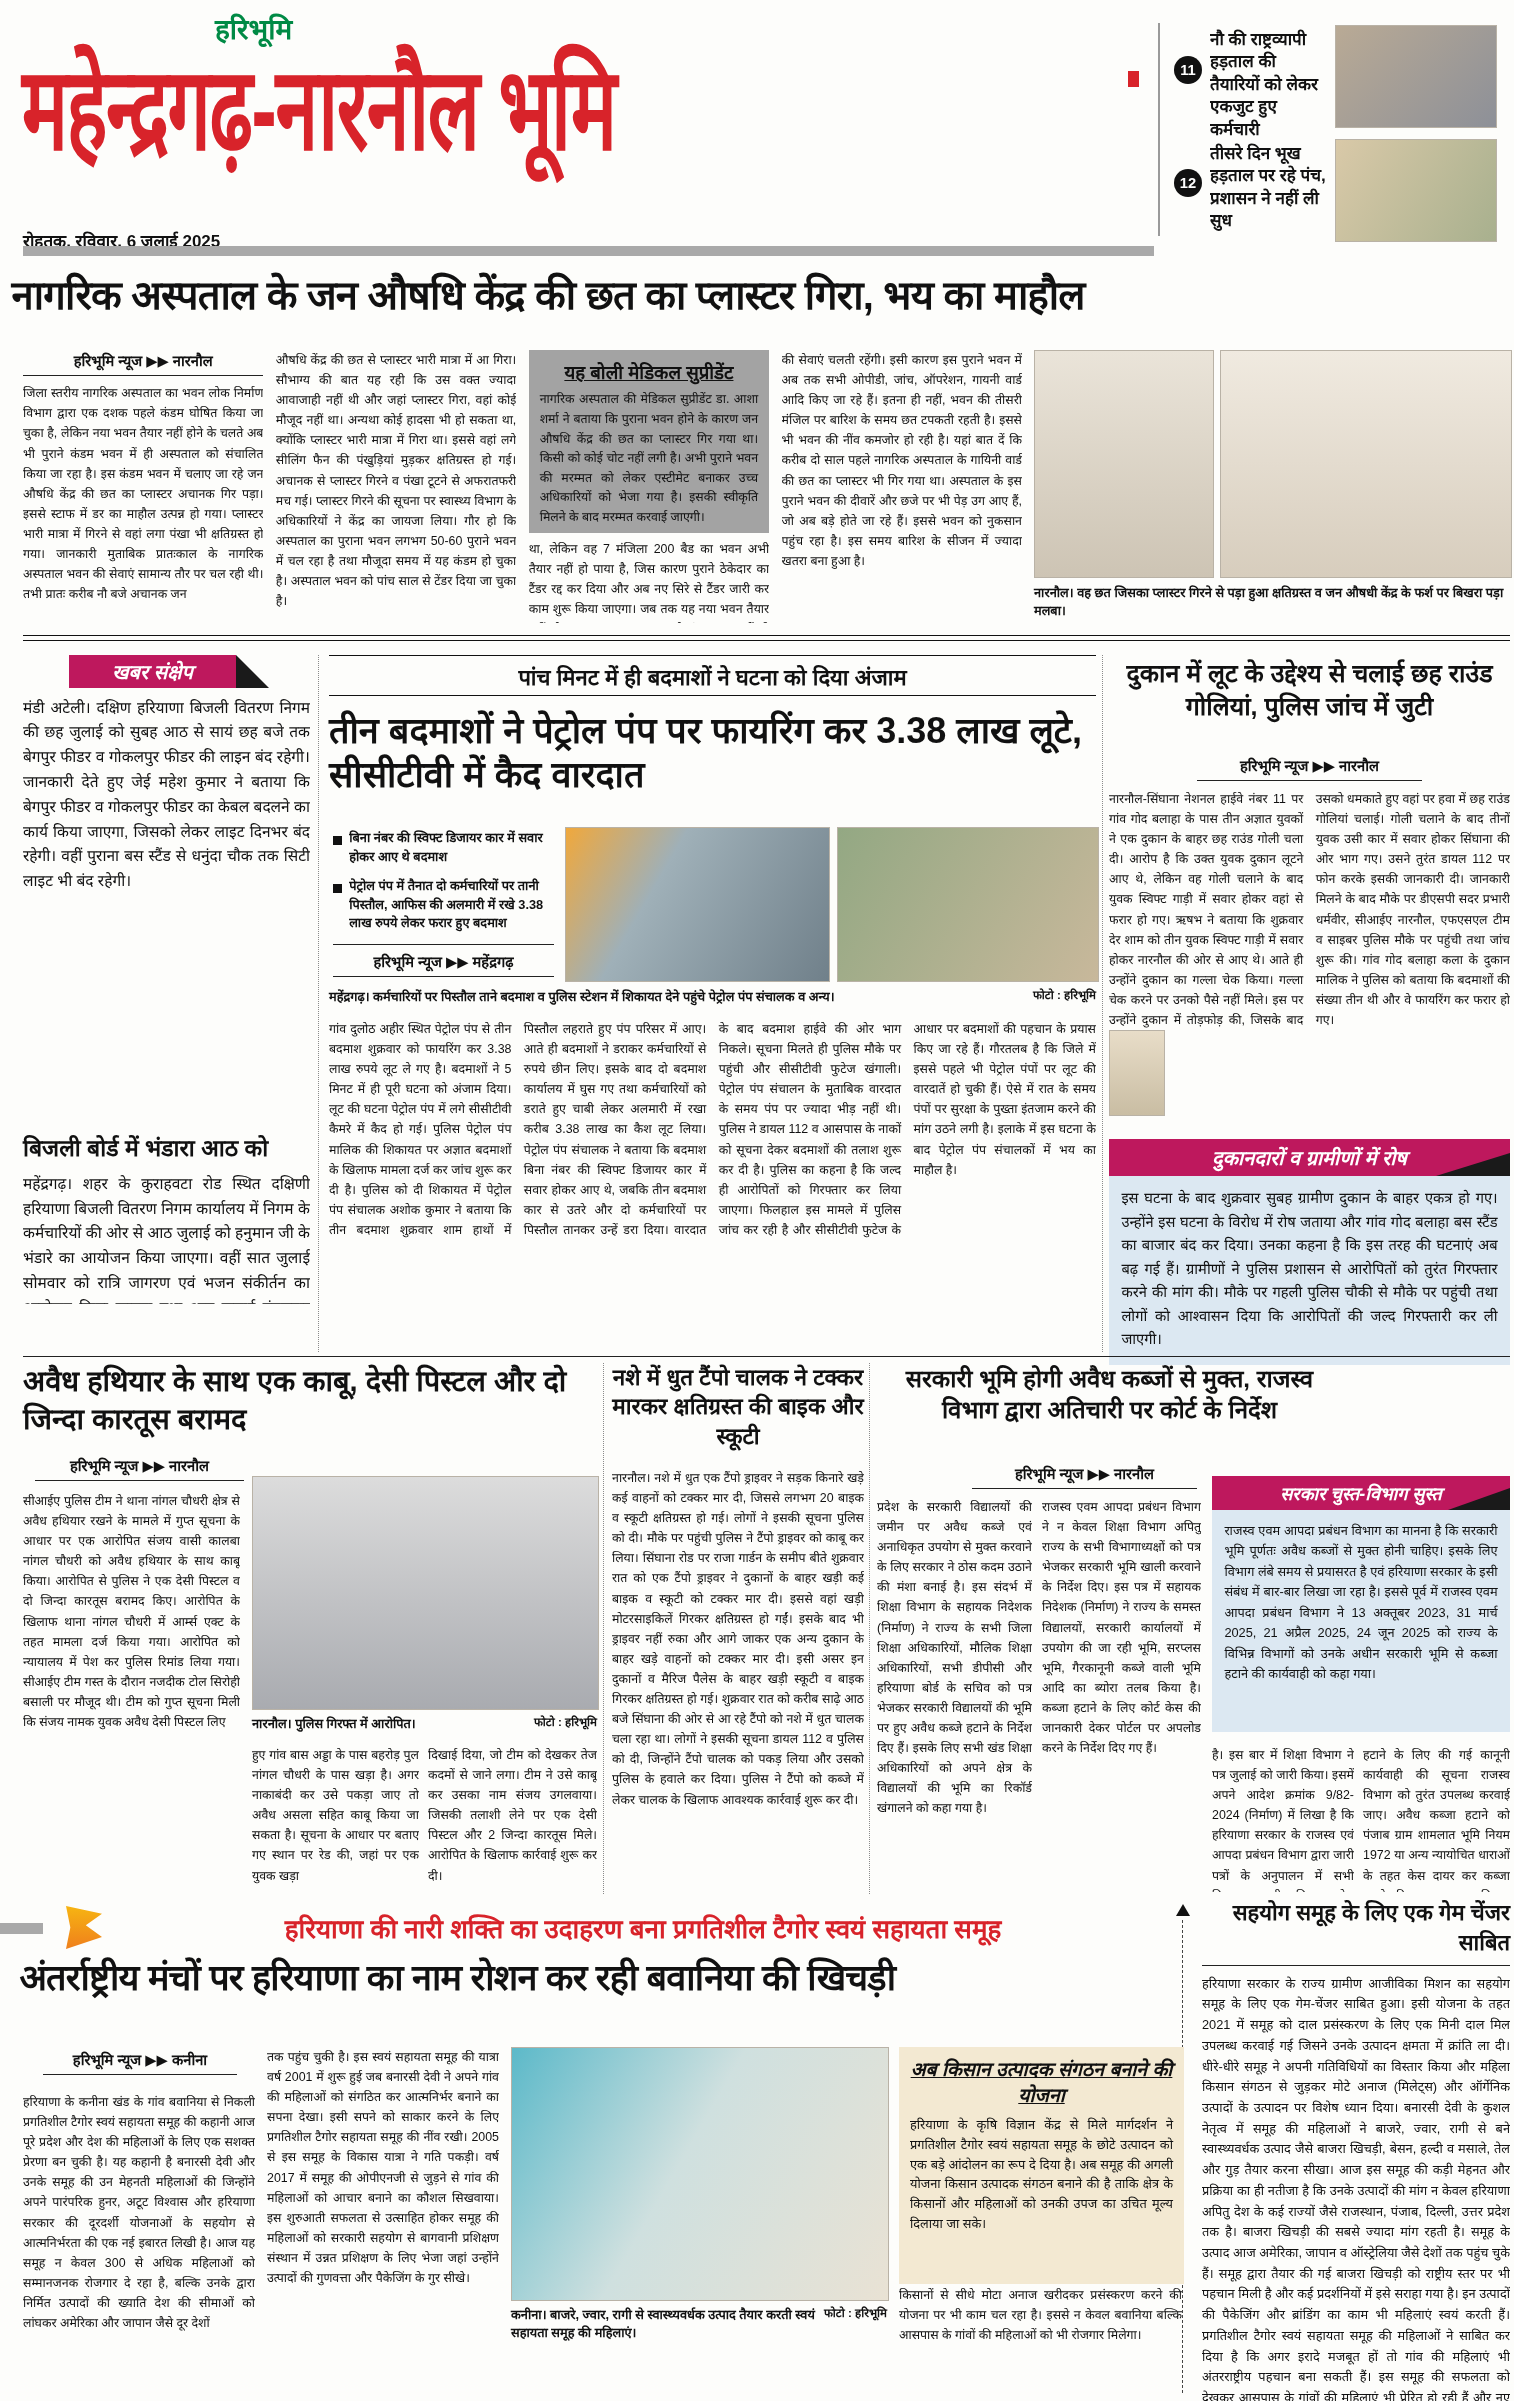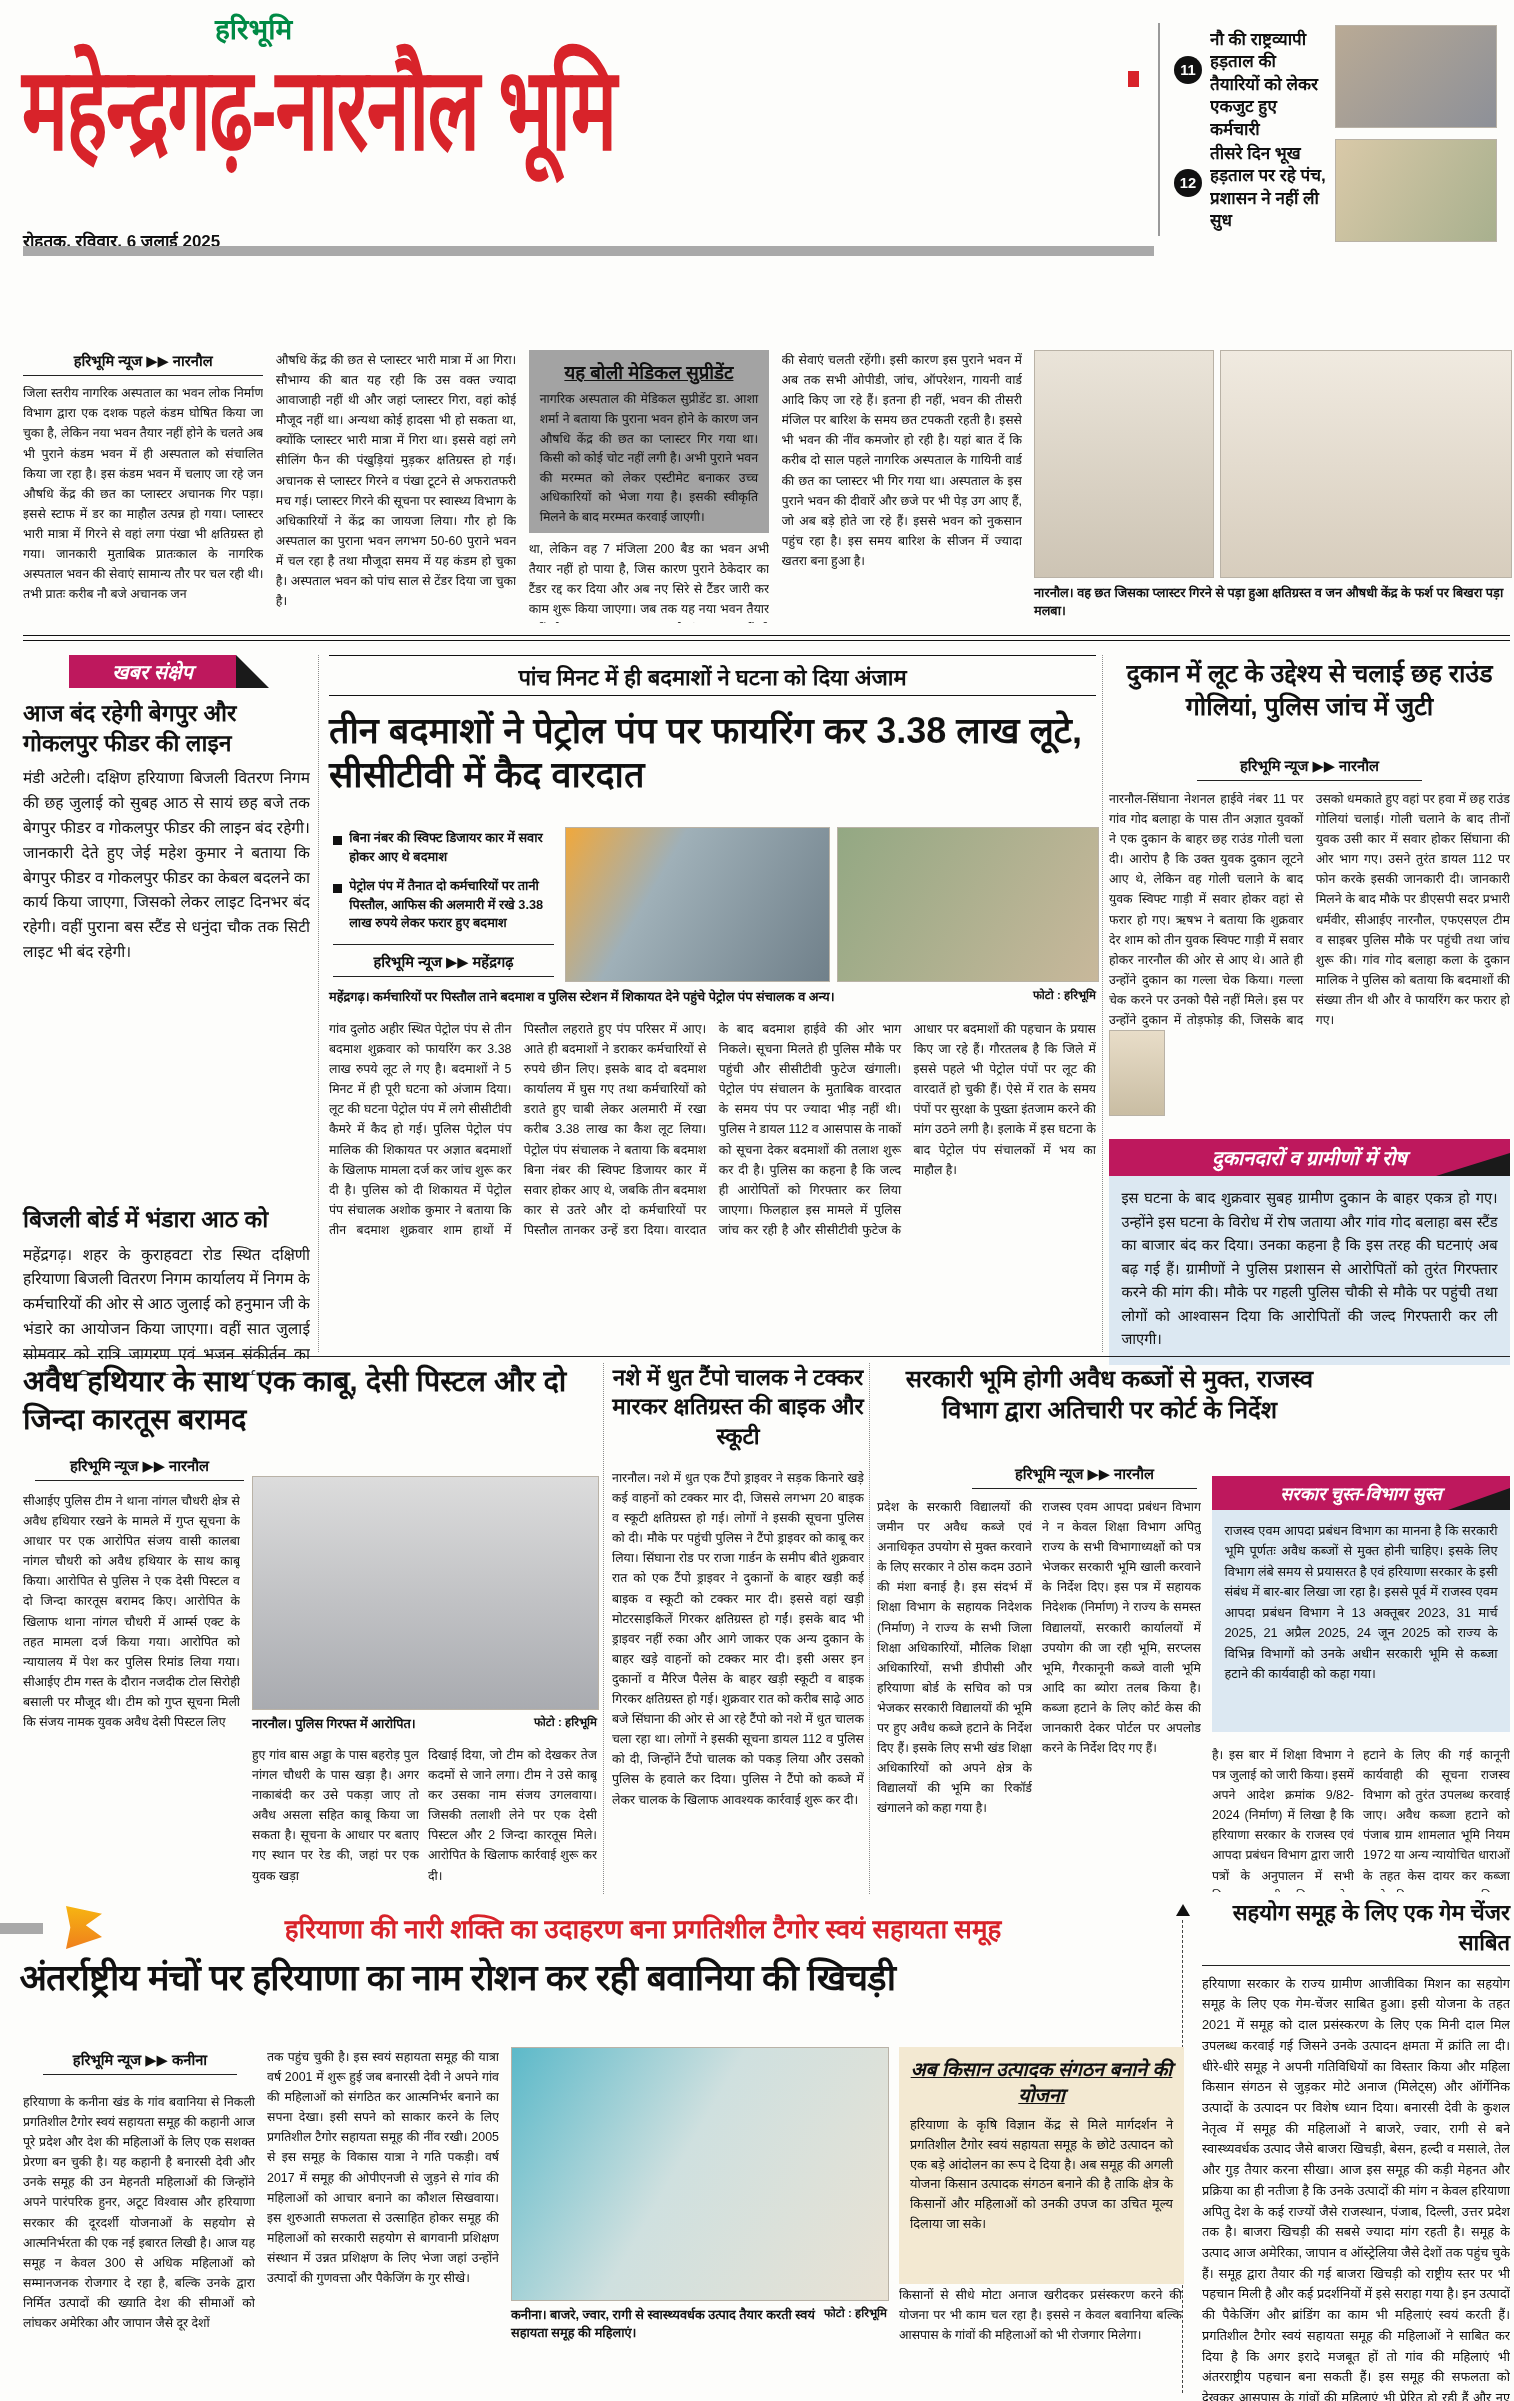--- a/index.html
+++ b/index.html
@@ -72,20 +72,21 @@
 
   <div class="abs redmark" style="left:1128px;top:71px;width:11px;height:15.5px;"></div>
   <div class="abs" style="left:1158px;top:23px;width:1.5px;height:213px;background:#9a9a9a;"></div>
   <div class="abs badge" style="left:1174px;top:56px;">11</div>
   <div class="abs brieftext" style="left:1210px;top:29px;width:118px;height:108px;overflow:hidden;">नौ की राष्ट्रव्यापी हड़ताल की तैयारियों को लेकर एकजुट हुए कर्मचारी</div>
   <div class="abs photo" style="left:1335px;top:25px;width:160px;height:101px;background:linear-gradient(135deg,#b9aa95,#8d9098);"></div>
   <div class="abs badge" style="left:1174px;top:169px;">12</div>
   <div class="abs brieftext" style="left:1210px;top:143px;width:118px;height:97px;overflow:hidden;">तीसरे दिन भूख हड़ताल पर रहे पंच, प्रशासन ने नहीं ली सुध</div>
   <div class="abs photo" style="left:1335px;top:139px;width:160px;height:101px;background:linear-gradient(120deg,#d9c9a8,#a8b08e);"></div>
 
+  <div class="abs headline-xl" style="left:11.6px;top:273px;width:1491px;">नागरिक अस्पताल के जन औषधि केंद्र की छत का प्लास्टर गिरा, भय का माहौल</div>
 
   <div class="abs cols" style="left:23px;top:350px;width:999px;height:279px;">
     <div class="col">
       <div class="byline" style="margin-bottom:7.7px;">हरिभूमि न्यूज ▶▶ नारनौल</div>
       <div class="bodytxt" style="height:226px;">जिला स्तरीय नागरिक अस्पताल का भवन लोक निर्माण विभाग द्वारा एक दशक पहले कंडम घोषित किया जा चुका है, लेकिन नया भवन तैयार नहीं होने के चलते अब भी पुराने कंडम भवन में ही अस्पताल को संचालित किया जा रहा है। इस कंडम भवन में चलाए जा रहे जन औषधि केंद्र की छत का प्लास्टर अचानक गिर पड़ा। इससे स्टाफ में डर का माहौल उत्पन्न हो गया। प्लास्टर भारी मात्रा में गिरने से वहां लगा पंखा भी क्षतिग्रस्त हो गया। जानकारी मुताबिक प्रातःकाल के नागरिक अस्पताल भवन की सेवाएं सामान्य तौर पर चल रही थी। तभी प्रातः करीब नौ बजे अचानक जन</div>
     </div>
     <div class="col bodytxt">औषधि केंद्र की छत से प्लास्टर भारी मात्रा में आ गिरा। सौभाग्य की बात यह रही कि उस वक्त ज्यादा आवाजाही नहीं थी और जहां प्लास्टर गिरा, वहां कोई मौजूद नहीं था। अन्यथा कोई हादसा भी हो सकता था, क्योंकि प्लास्टर भारी मात्रा में गिरा था। इससे वहां लगे सीलिंग फैन की पंखुड़ियां मुड़कर क्षतिग्रस्त हो गई। अचानक से प्लास्टर गिरने व पंखा टूटने से अफरातफरी मच गई। प्लास्टर गिरने की सूचना पर स्वास्थ्य विभाग के अधिकारियों ने केंद्र का जायजा लिया। गौर हो कि अस्पताल का पुराना भवन लगभग 50-60 पुराने भवन में चल रहा है तथा मौजूदा समय में यह कंडम हो चुका है। अस्पताल भवन को पांच साल से टेंडर दिया जा चुका है।</div>
     <div class="col">
       <div class="graybox" style="height:164px;overflow:hidden;">
         <div class="box-title">यह बोली मेडिकल सुप्रीडेंट</div>
@@ -99,21 +100,20 @@
   <div class="abs photo" style="left:1034px;top:350px;width:178px;height:226px;background:linear-gradient(180deg,#eae4d9,#cdc4b4);"></div>
   <div class="abs photo" style="left:1220px;top:350px;width:290px;height:226px;background:linear-gradient(180deg,#f0eae0,#d7cdbd);"></div>
   <div class="abs caption" style="left:1034px;top:583px;width:476px;">नारनौल। वह छत जिसका प्लास्टर गिरने से पड़ा हुआ क्षतिग्रस्त व जन औषधी केंद्र के फर्श पर बिखरा पड़ा मलबा।</div>
   <div class="abs double-rule" style="left:23px;top:635px;width:1487px;"></div>
 
   <div class="abs" style="left:23px;top:655px;width:287px;">
     <div class="orange-head" style="width:167px;height:33px;margin-left:46px;">
       <span>खबर संक्षेप</span>
       <span style="position:absolute;left:100%;top:0;width:0;height:0;border-bottom:33px solid #1a1a1a;border-right:33px solid transparent;"></span>
     </div>
-    <div style="font-weight:bold;font-size:23px;line-height:1.3;margin-top:11px;">आज बंद रहेगी बेगपुर और गोकलपुर फीडर की लाइन</div>
     <div class="bodytxt-lg" style="margin-top:7.7px;height:434px;">मंडी अटेली। दक्षिण हरियाणा बिजली वितरण निगम की छह जुलाई को सुबह आठ से सायं छह बजे तक बेगपुर फीडर व गोकलपुर फीडर की लाइन बंद रहेगी। जानकारी देते हुए जेई महेश कुमार ने बताया कि बेगपुर फीडर व गोकलपुर फीडर का केबल बदलने का कार्य किया जाएगा, जिसको लेकर लाइट दिनभर बंद रहेगी। वहीं पुराना बस स्टैंड से धनुंदा चौक तक सिटी लाइट भी बंद रहेगी।</div>
     <div style="font-weight:bold;font-size:23px;line-height:1.3;margin-top:4.6px;">बिजली बोर्ड में भंडारा आठ को</div>
     <div class="bodytxt-lg" style="margin-top:7.7px;height:132px;">महेंद्रगढ़। शहर के कुराहवटा रोड स्थित दक्षिणी हरियाणा बिजली वितरण निगम कार्यालय में निगम के कर्मचारियों की ओर से आठ जुलाई को हनुमान जी के भंडारे का आयोजन किया जाएगा। वहीं सात जुलाई सोमवार को रात्रि जागरण एवं भजन संकीर्तन का आयोजन किया जाएगा तथा आठ जुलाई मंगलवार सुबह आठ बजे हवन के बाद भंडारे का आयोजन किया जाएगा। उन्होंने ज्यादा से ज्यादा संख्या में पहुंचकर प्रसाद ग्रहण करने का आह्वान किया है।</div>
   </div>
   <div class="abs dotted-v" style="left:318px;top:655px;height:697px;"></div>
 
   <div class="abs kicker" style="left:329px;top:655px;width:767px;">पांच मिनट में ही बदमाशों ने घटना को दिया अंजाम</div>
   <div class="abs headline-l" style="left:329px;top:709px;width:767px;">तीन बदमाशों ने पेट्रोल पंप पर फायरिंग कर 3.38 लाख लूटे, सीसीटीवी में कैद वारदात</div>
 
   <div class="abs" style="left:333px;top:829px;width:221px;">

